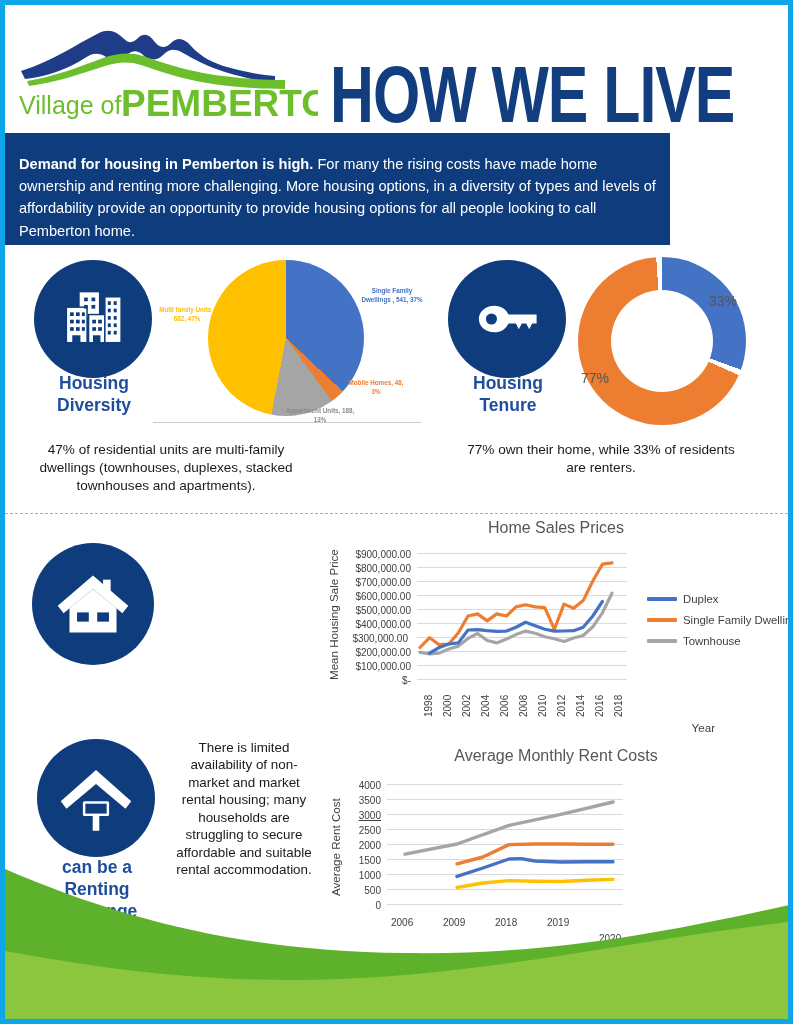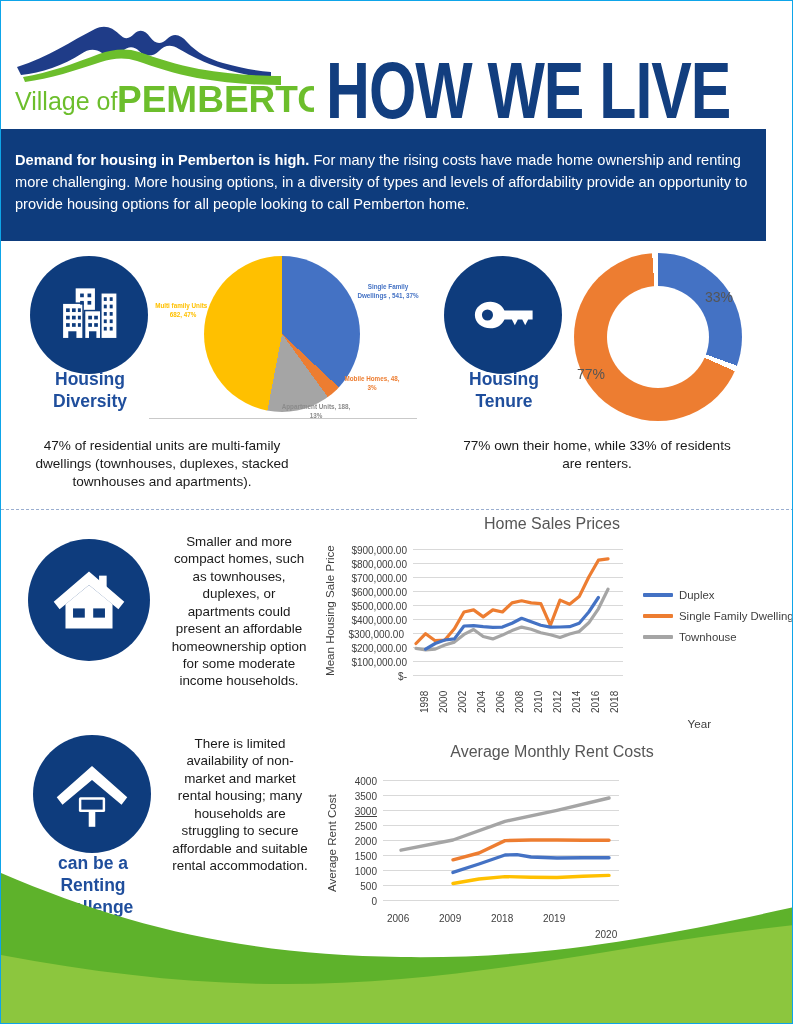--- a/index.html
+++ b/index.html
@@ -6,39 +6,39 @@
   html, body {
     width: 793px; height: 1024px;
     background: #ffffff;
     font-family: "Liberation Sans", sans-serif;
     overflow: hidden;
   }
   #page {
     position: relative;
     width: 793px; height: 1024px;
     background: #ffffff;
-    border: 1px solid #0ea5e9;
+    border: 5px solid #0ea5e9;
     overflow: hidden;
   }
 
   
   .header-zone { position: absolute; left: 0; top: 0; width: 793px; height: 128px; }
   .logo { position: absolute; left: 8px; top: 8px; width: 305px; height: 108px; }
   .logo svg { width: 100%; height: 100%; display: block; }
   .page-title {
     position: absolute; left: 325px; top: 58px;
     font-size: 62px; font-weight: 700; letter-spacing: -1px;
     color: #123E7F; line-height: 0.82;
     font-family: "Liberation Sans", sans-serif;
     transform: scaleY(1.28) scaleX(0.98); transform-origin: left top;
     white-space: nowrap;
   }
 
   .intro-band {
-    position: absolute; left: 0; top: 128px; width: 765px; height: 112px;
+    position: absolute; left: 0; top: 128px; width: 665px; height: 112px;
     background: #0E3C7D; color: #ffffff;
     padding: 20px 14px 0 14px;
   }
   .intro-band p {
     font-size: 14.6px; line-height: 1.52; color: #ffffff;
   }
   .intro-band b { font-weight: 700; }
 
   
   .divider {
@@ -219,21 +219,20 @@
   <div class="circle-icon s2-icon">
     <svg viewBox="0 0 100 100" width="84" height="84">
       <path d="M50 16 L92 52 L85 61 L50 32 L15 61 L8 52 Z" fill="#fff"></path>
       <rect x="62" y="21" width="9" height="17" fill="#fff"></rect>
       <path d="M22 55 L50 32 L78 55 L78 84 L22 84 Z" fill="#fff"></path>
       <rect x="31" y="60" width="14" height="11" fill="#0E3C7D"></rect>
       <rect x="55" y="60" width="14" height="11" fill="#0E3C7D"></rect>
       <rect x="22" y="78" width="56" height="6" fill="#0E3C7D" opacity="0"></rect>
     </svg>
   </div>
-  <div class="narrow-text s2-text">Smaller and more compact homes, such as townhouses, duplexes, or apartments could present an affordable homeownership option for some moderate income households.</div>
 
   <div class="chart-box" style="left:312px; top:512px; width:478px; height:220px;">
     <div class="chart-title" style="margin-top:2px;">Home Sales Prices</div>
 
     <div class="axis-title-y" style="left:10px; top:28px; height:140px;">Mean Housing Sale Price</div>
 
     <div class="ytick" style="left:24px; top:32px;  width:70px;">$900,000.00</div>
     <div class="ytick" style="left:24px; top:46px;  width:70px;">$800,000.00</div>
     <div class="ytick" style="left:24px; top:60px;  width:70px;">$700,000.00</div>
     <div class="ytick" style="left:24px; top:74px;  width:70px;">$600,000.00</div>

